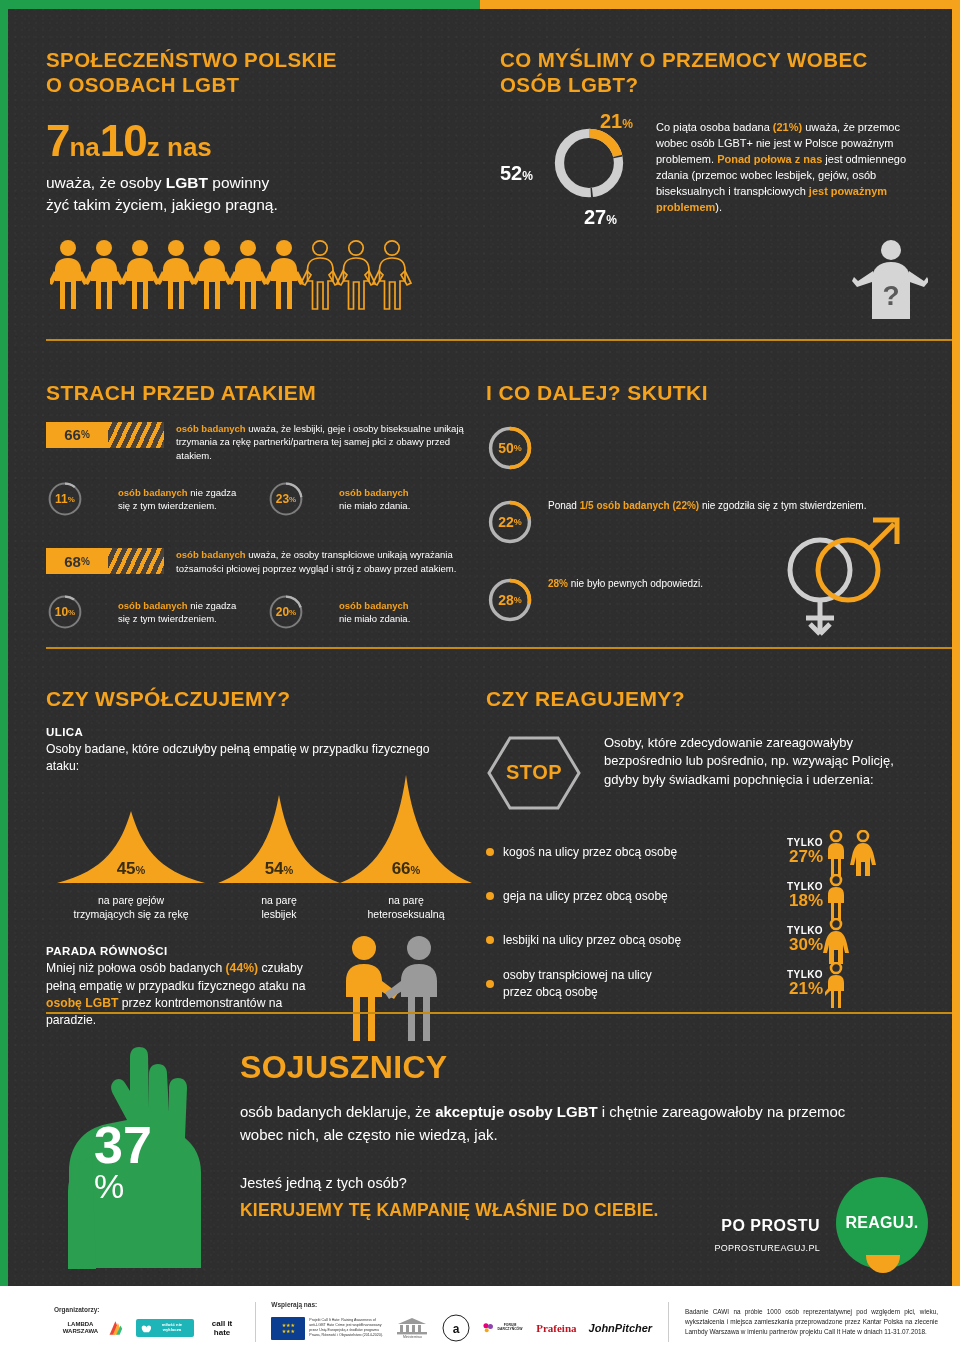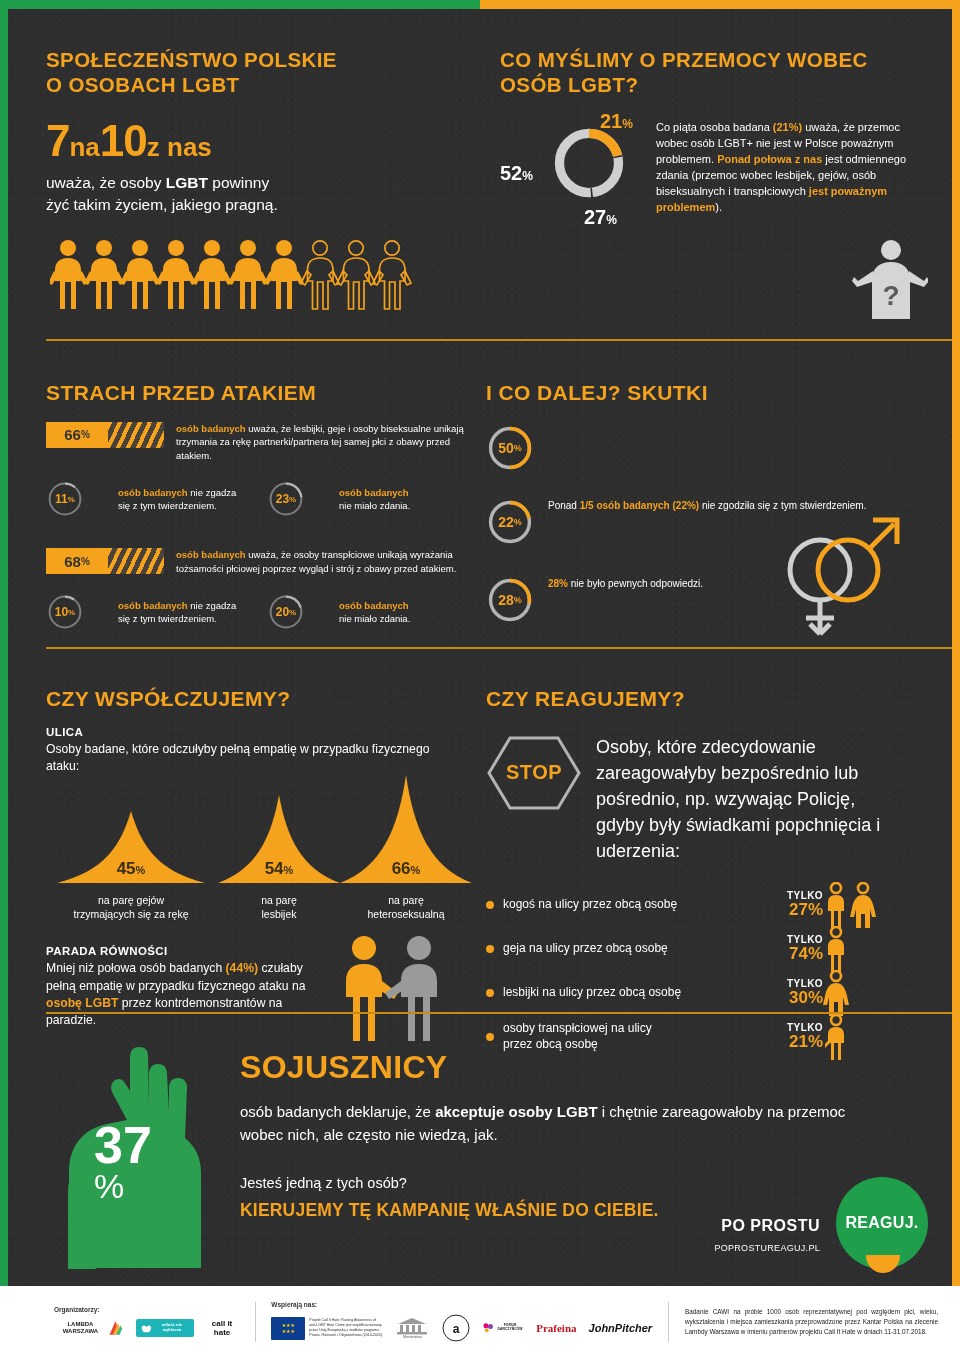--- a/index.html
+++ b/index.html
@@ -113,21 +113,21 @@
   .tri-lbl{ margin-top:5px; color:#fff; font-size:10.5px; line-height:1.35;}
 
   .parada{ position:relative; margin-top:18px; }
   .couple{ position:absolute; right:8px; top:-10px; width:122px; height:108px;}
 
   
   .stop-row{ display:flex; align-items:flex-start; margin-top:22px;}
   .hexwrap{ width:96px; height:78px; flex:none; position:relative;}
   .hexwrap .t{ position:absolute; inset:0; display:flex; align-items:center; justify-content:center;
     color:#f5a21d; font-weight:bold; font-size:20px; letter-spacing:.5px;}
-  .stop-p{ margin-left:14px; color:#fff; font-size:18px; line-height:1.45; width:300px;}
+  .stop-p{ margin-left:22px; color:#fff; font-size:13px; line-height:1.45; width:300px;}
 
   .rlist{ position:relative; margin-top:18px; width:452px;}
   .rli{ display:flex; align-items:center; height:44px;}
   .dot{ width:8px; height:8px; border-radius:50%; background:#f5a21d; flex:none; margin-right:9px; margin-top:1px;}
   .rli .txt{ color:#fff; font-size:12px; line-height:1.35; width:258px;}
   .tylko{ text-align:right; width:62px; flex:none;}
   .tylko .t1{ color:#fff; font-weight:bold; font-size:10px; letter-spacing:.4px;}
   .tylko .t2{ color:#f5a21d; font-weight:bold; font-size:17px; line-height:1.05;}
   .rfig{ width:56px; flex:none; position:relative; height:44px;}
 
@@ -561,21 +561,21 @@
                 </g>
               </svg>
             </div>
           </div>
 
           <div class="rli">
             <div class="dot"></div>
             <div class="txt"><span>geja na ulicy przez obcą osobę</span></div>
             <div class="tylko">
               <div class="t1">TYLKO</div>
-              <div class="t2">74%</div>
+              <div class="t2">18%</div>
             </div>
             <div class="rfig">
               <svg width="56" height="46" viewBox="0 0 56 46">
                 <g fill="#f5a21d">
                   <circle cx="13" cy="6" r="5" fill="none" stroke="#f5a21d" stroke-width="2.6"></circle>
                   <path d="M13 13c-6 0-8 3-8 8v8h3v17h3V29h4v17h3V29h3v-8c0-5-2-8-8-8z"></path>
                 </g>
               </svg>
             </div>
           </div>

